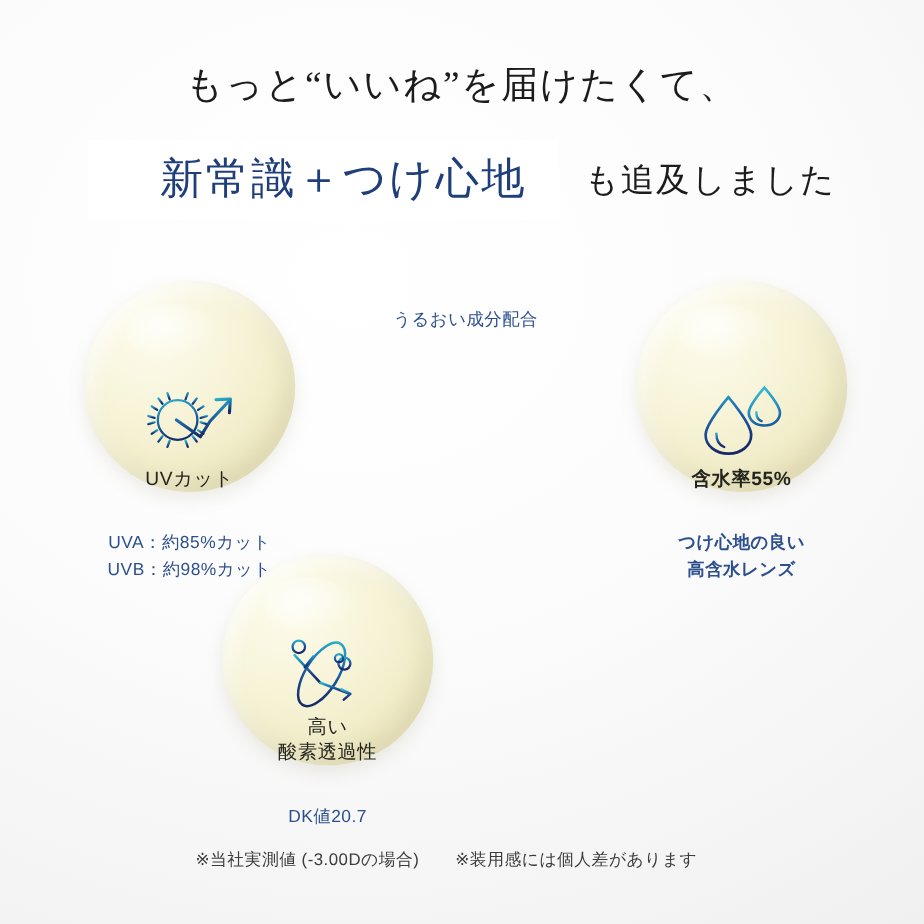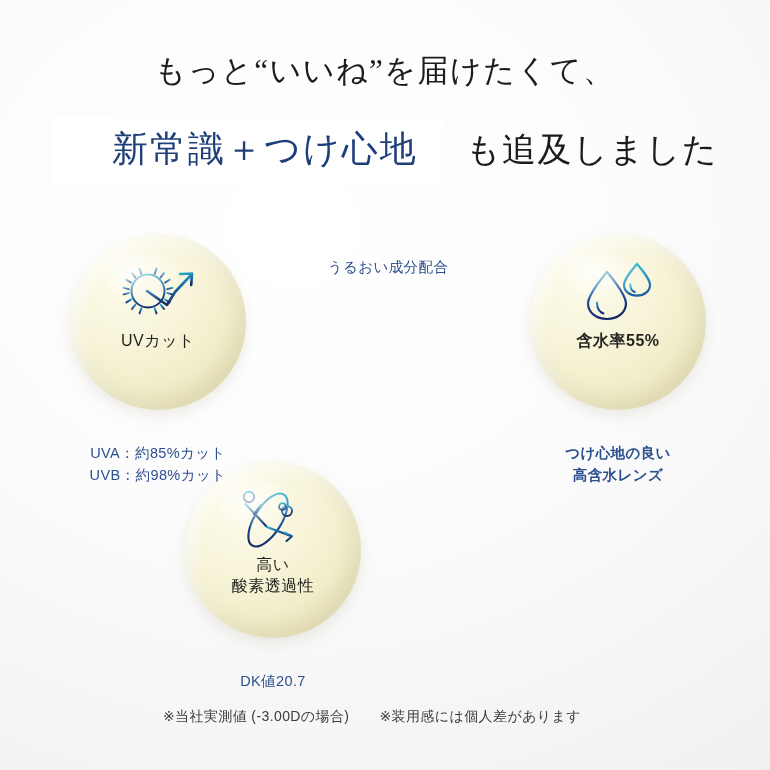--- a/index.html
+++ b/index.html
@@ -61,21 +61,21 @@
   .headline-accent {
     font-family: "Liberation Serif", "DejaVu Serif", serif;
     font-size: 36px;
     letter-spacing: 2px;
     color: #1f3f7a;
     white-space: nowrap;
     line-height: 1;
   }
   .headline-tail {
     font-family: "Liberation Serif", "DejaVu Serif", serif;
-    font-size: 34px;
+    font-size: 28px;
     letter-spacing: 1.5px;
     color: #1c1c1c;
     white-space: nowrap;
     margin-left: 22px;
   }
 
   
   .feature {
     position: absolute;
     width: 200px;
@@ -85,21 +85,21 @@
     width: 176px;
     height: 176px;
     margin: 0 auto;
     border-radius: 50%;
     background:
       radial-gradient(circle at 32% 24%, #fdfcec 0%, #f8f5dc 34%, #f2eecb 62%, #e9e4bc 86%, #e0daae 100%);
     box-shadow: 0 6px 14px rgba(120,115,80,0.13), inset -7px -9px 18px rgba(190,183,140,0.30), inset 6px 7px 16px rgba(255,255,255,0.85);
     display: flex;
     flex-direction: column;
     align-items: center;
-    justify-content: flex-start;
+    justify-content: flex-end;
   }
   .bubble::after {
     content: "";
     position: absolute;
     left: 20%;
     top: 11%;
     width: 42%;
     height: 26%;
     border-radius: 50%;
     background: radial-gradient(ellipse at 40% 40%, rgba(255,255,255,0.72) 0%, rgba(255,255,255,0.16) 58%, rgba(255,255,255,0) 78%);

